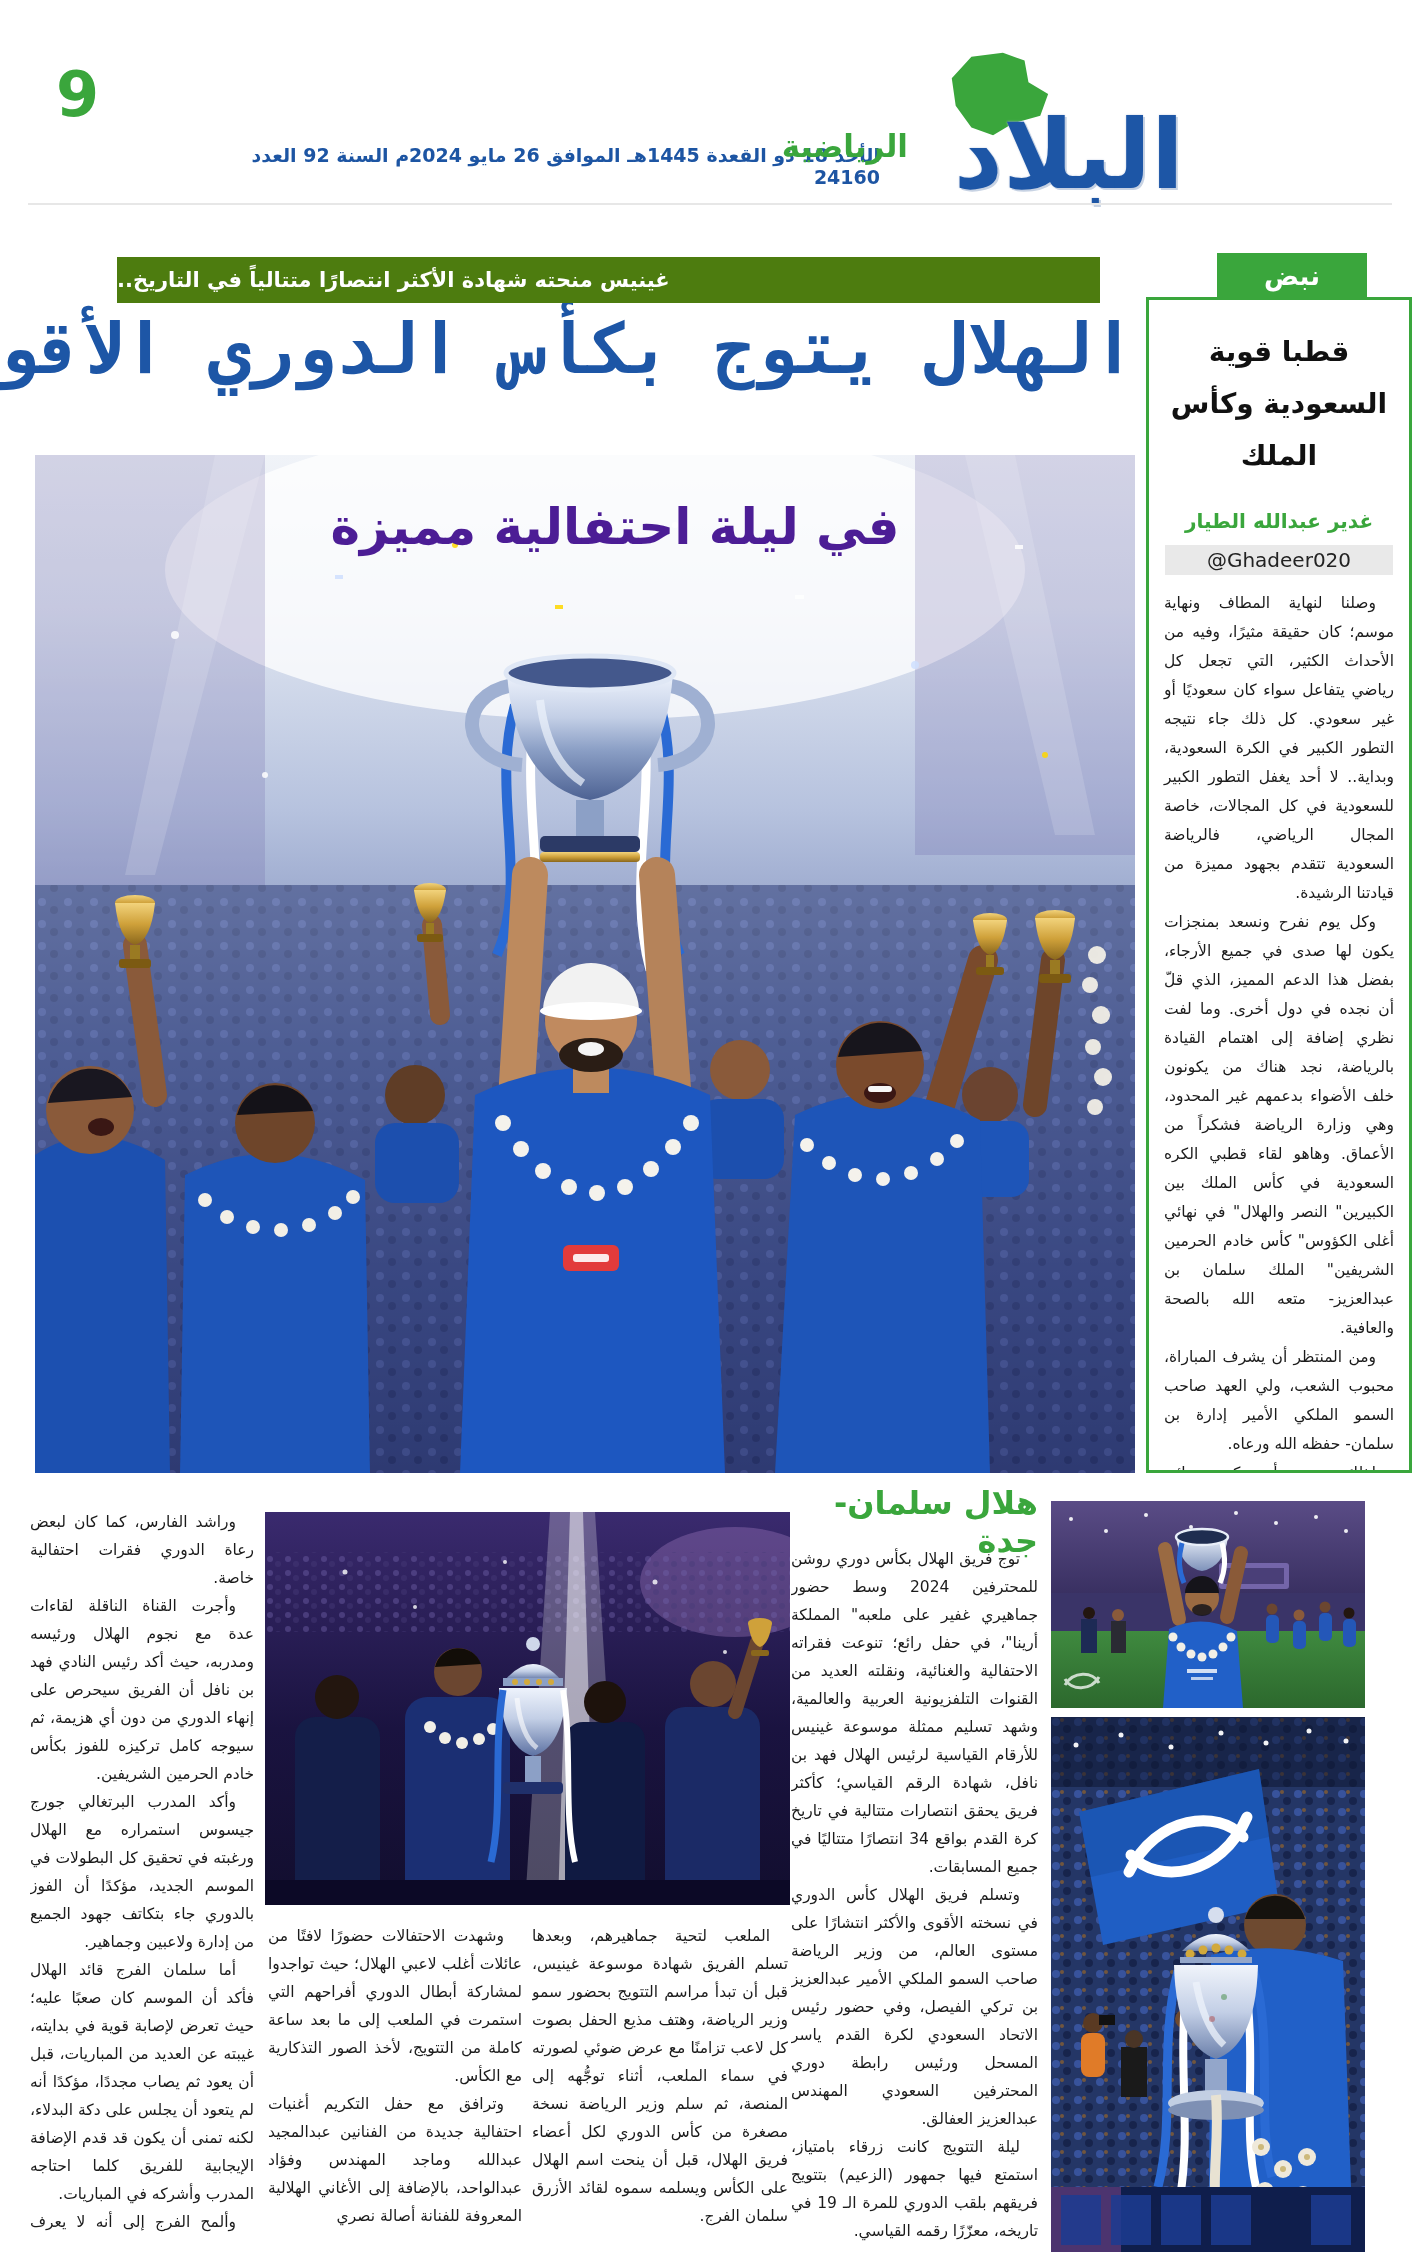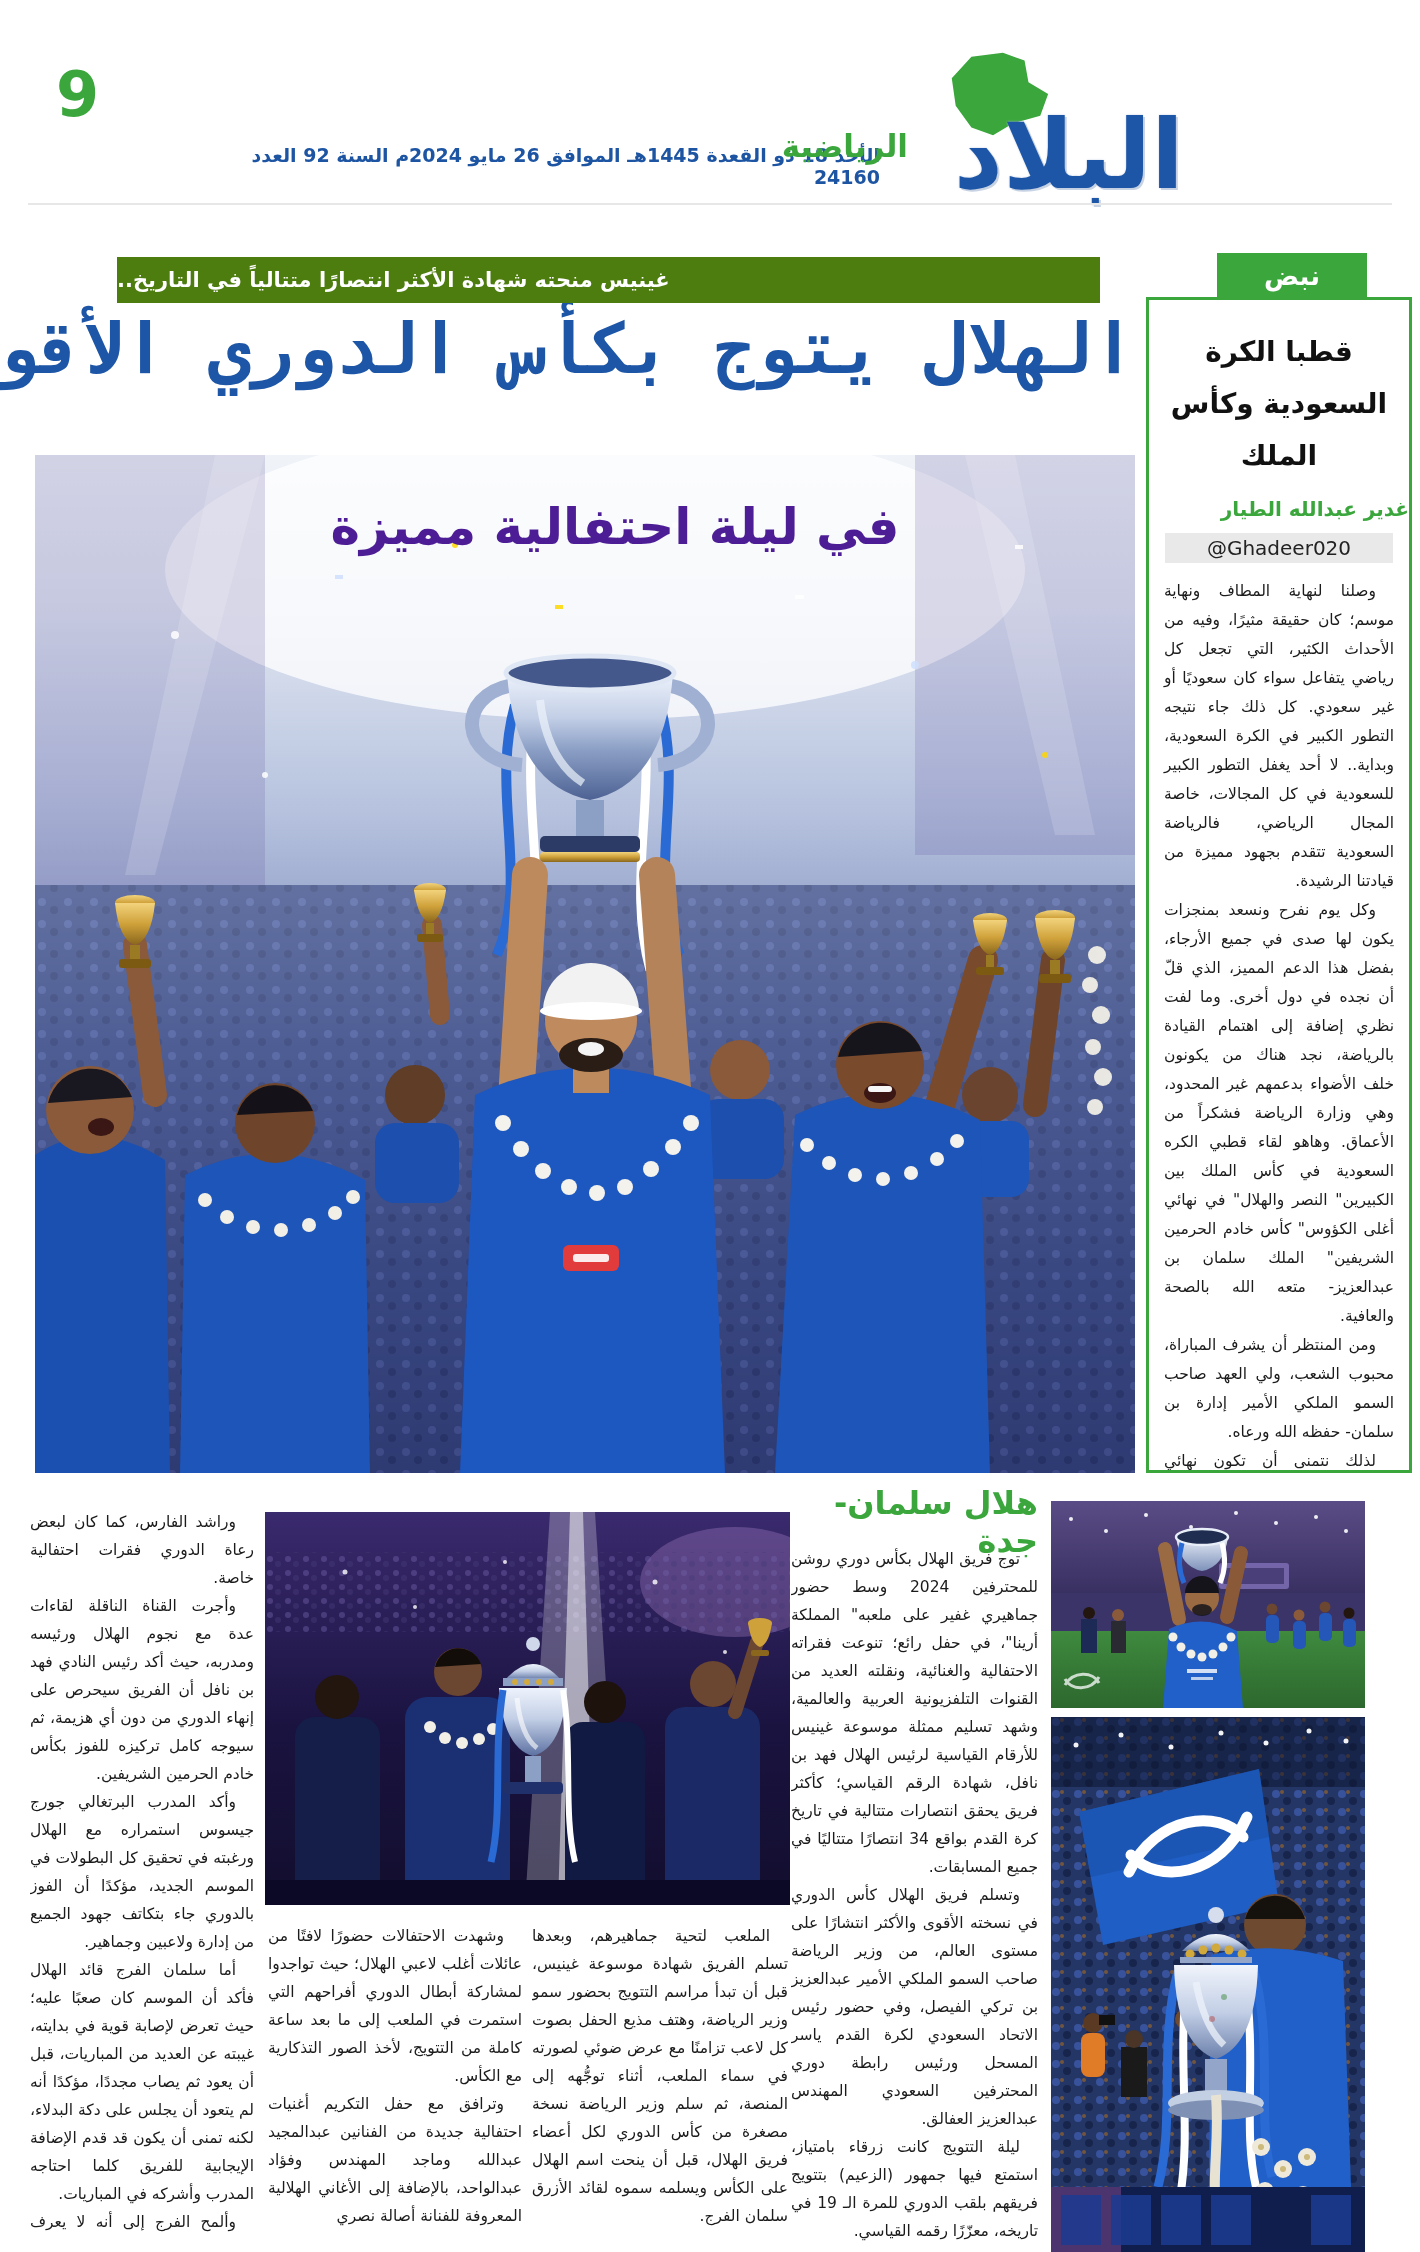--- a/index.html
+++ b/index.html
@@ -34,21 +34,21 @@
   .photo-side-a{left:1051px;top:1501px;width:314px;height:207px;}
   .photo-side-b{left:1051px;top:1717px;width:314px;height:535px;}
 
   
   .opinion-tab{position:absolute;top:253px;right:53px;width:150px;height:47px;background:#3aa63c;
     color:#fff;font-size:26px;font-weight:bold;text-align:center;line-height:47px;z-index:5;}
   .opinion{position:absolute;top:297px;right:8px;width:266px;height:1176px;
     border:3px solid #3aa63c;box-sizing:border-box;background:#fff;overflow:hidden;}
   .opinion-title{margin:26px 10px 0;text-align:center;color:#111;font-size:28px;
     font-weight:bold;line-height:1.85;}
-  .opinion-author{margin-top:16px;text-align:right;color:#3aa63c;font-size:20px;font-weight:bold;}
+  .opinion-author{margin-top:28px;text-align:center;color:#3aa63c;font-size:20px;font-weight:bold;}
   .opinion-handle{margin:12px 16px 14px;background:#e9e9e9;color:#222;text-align:center;
     font-size:20px;padding:3px 0;direction:ltr;}
   .opinion-body{padding:0 15px;}
   .opinion-body p{margin:0;color:#1b1b1b;font-size:15.5px;line-height:29px;
     text-align:justify;text-indent:18px;}
 
   
   .art-head{position:absolute;top:1484px;right:382px;width:247px;margin:0;text-align:right;
     color:#3aa63c;font-size:32px;font-weight:bold;}
   .col{position:absolute;overflow:hidden;}
@@ -251,21 +251,21 @@
           <circle cx="1066" cy="560" r="9"></circle>
         <circle cx="1058" cy="592" r="8"></circle>
           <circle cx="1068" cy="622" r="9"></circle>
           <circle cx="1060" cy="652" r="8"></circle>
       </g>
     </svg>
   </div>
 
   <div class="opinion-tab">نبض</div>
   <aside class="opinion">
-    <h3 class="opinion-title">قطبا الكرة السعودية وكأس الملك</h3>
+    <h3 class="opinion-title">قطبا قوية السعودية وكأس الملك</h3>
     <div class="opinion-author">غدير عبدالله الطيار</div>
     <div class="opinion-handle">@Ghadeer020</div>
     <div class="opinion-body">
       <p>وصلنا لنهاية المطاف ونهاية موسم؛ كان حقيقة مثيرًا، وفيه من الأحداث الكثير، التي تجعل كل رياضي يتفاعل سواء كان سعوديًا أو غير سعودي. كل ذلك جاء نتيجه التطور الكبير في الكرة السعودية، وبداية.. لا أحد يغفل التطور الكبير للسعودية في كل المجالات، خاصة المجال الرياضي، فالرياضة السعودية تتقدم بجهود مميزة من قيادتنا الرشيدة.</p>
       <p>وكل يوم نفرح ونسعد بمنجزات يكون لها صدى في جميع الأرجاء، بفضل هذا الدعم المميز، الذي قلّ أن نجده في دول أخرى. وما لفت نظري إضافة إلى اهتمام القيادة بالرياضة، نجد هناك من يكونون خلف الأضواء بدعمهم غير المحدود، وهي وزارة الرياضة فشكراً من الأعماق. وهاهو لقاء قطبي الكره السعودية في كأس الملك بين الكبيرين" النصر والهلال" في نهائي أغلى الكؤوس" كأس خادم الحرمين الشريفين" الملك سلمان بن عبدالعزيز- متعه الله بالصحة والعافية.</p>
       <p>ومن المنتظر أن يشرف المباراة، محبوب الشعب، ولي العهد صاحب السمو الملكي الأمير إدارة بن سلمان- حفظه الله ورعاه.</p>
       <p>لذلك نتمنى أن تكون نهائي متميز، يليق بالاسم الذي يحمله، وأملنا أن يقدم الفريقان- بما يمتلكانه من نجوم عالميين- مستوى مشرفًا يليق بالحدث وبالحضور والتشريف.</p>
     </div>
   </aside>
 

